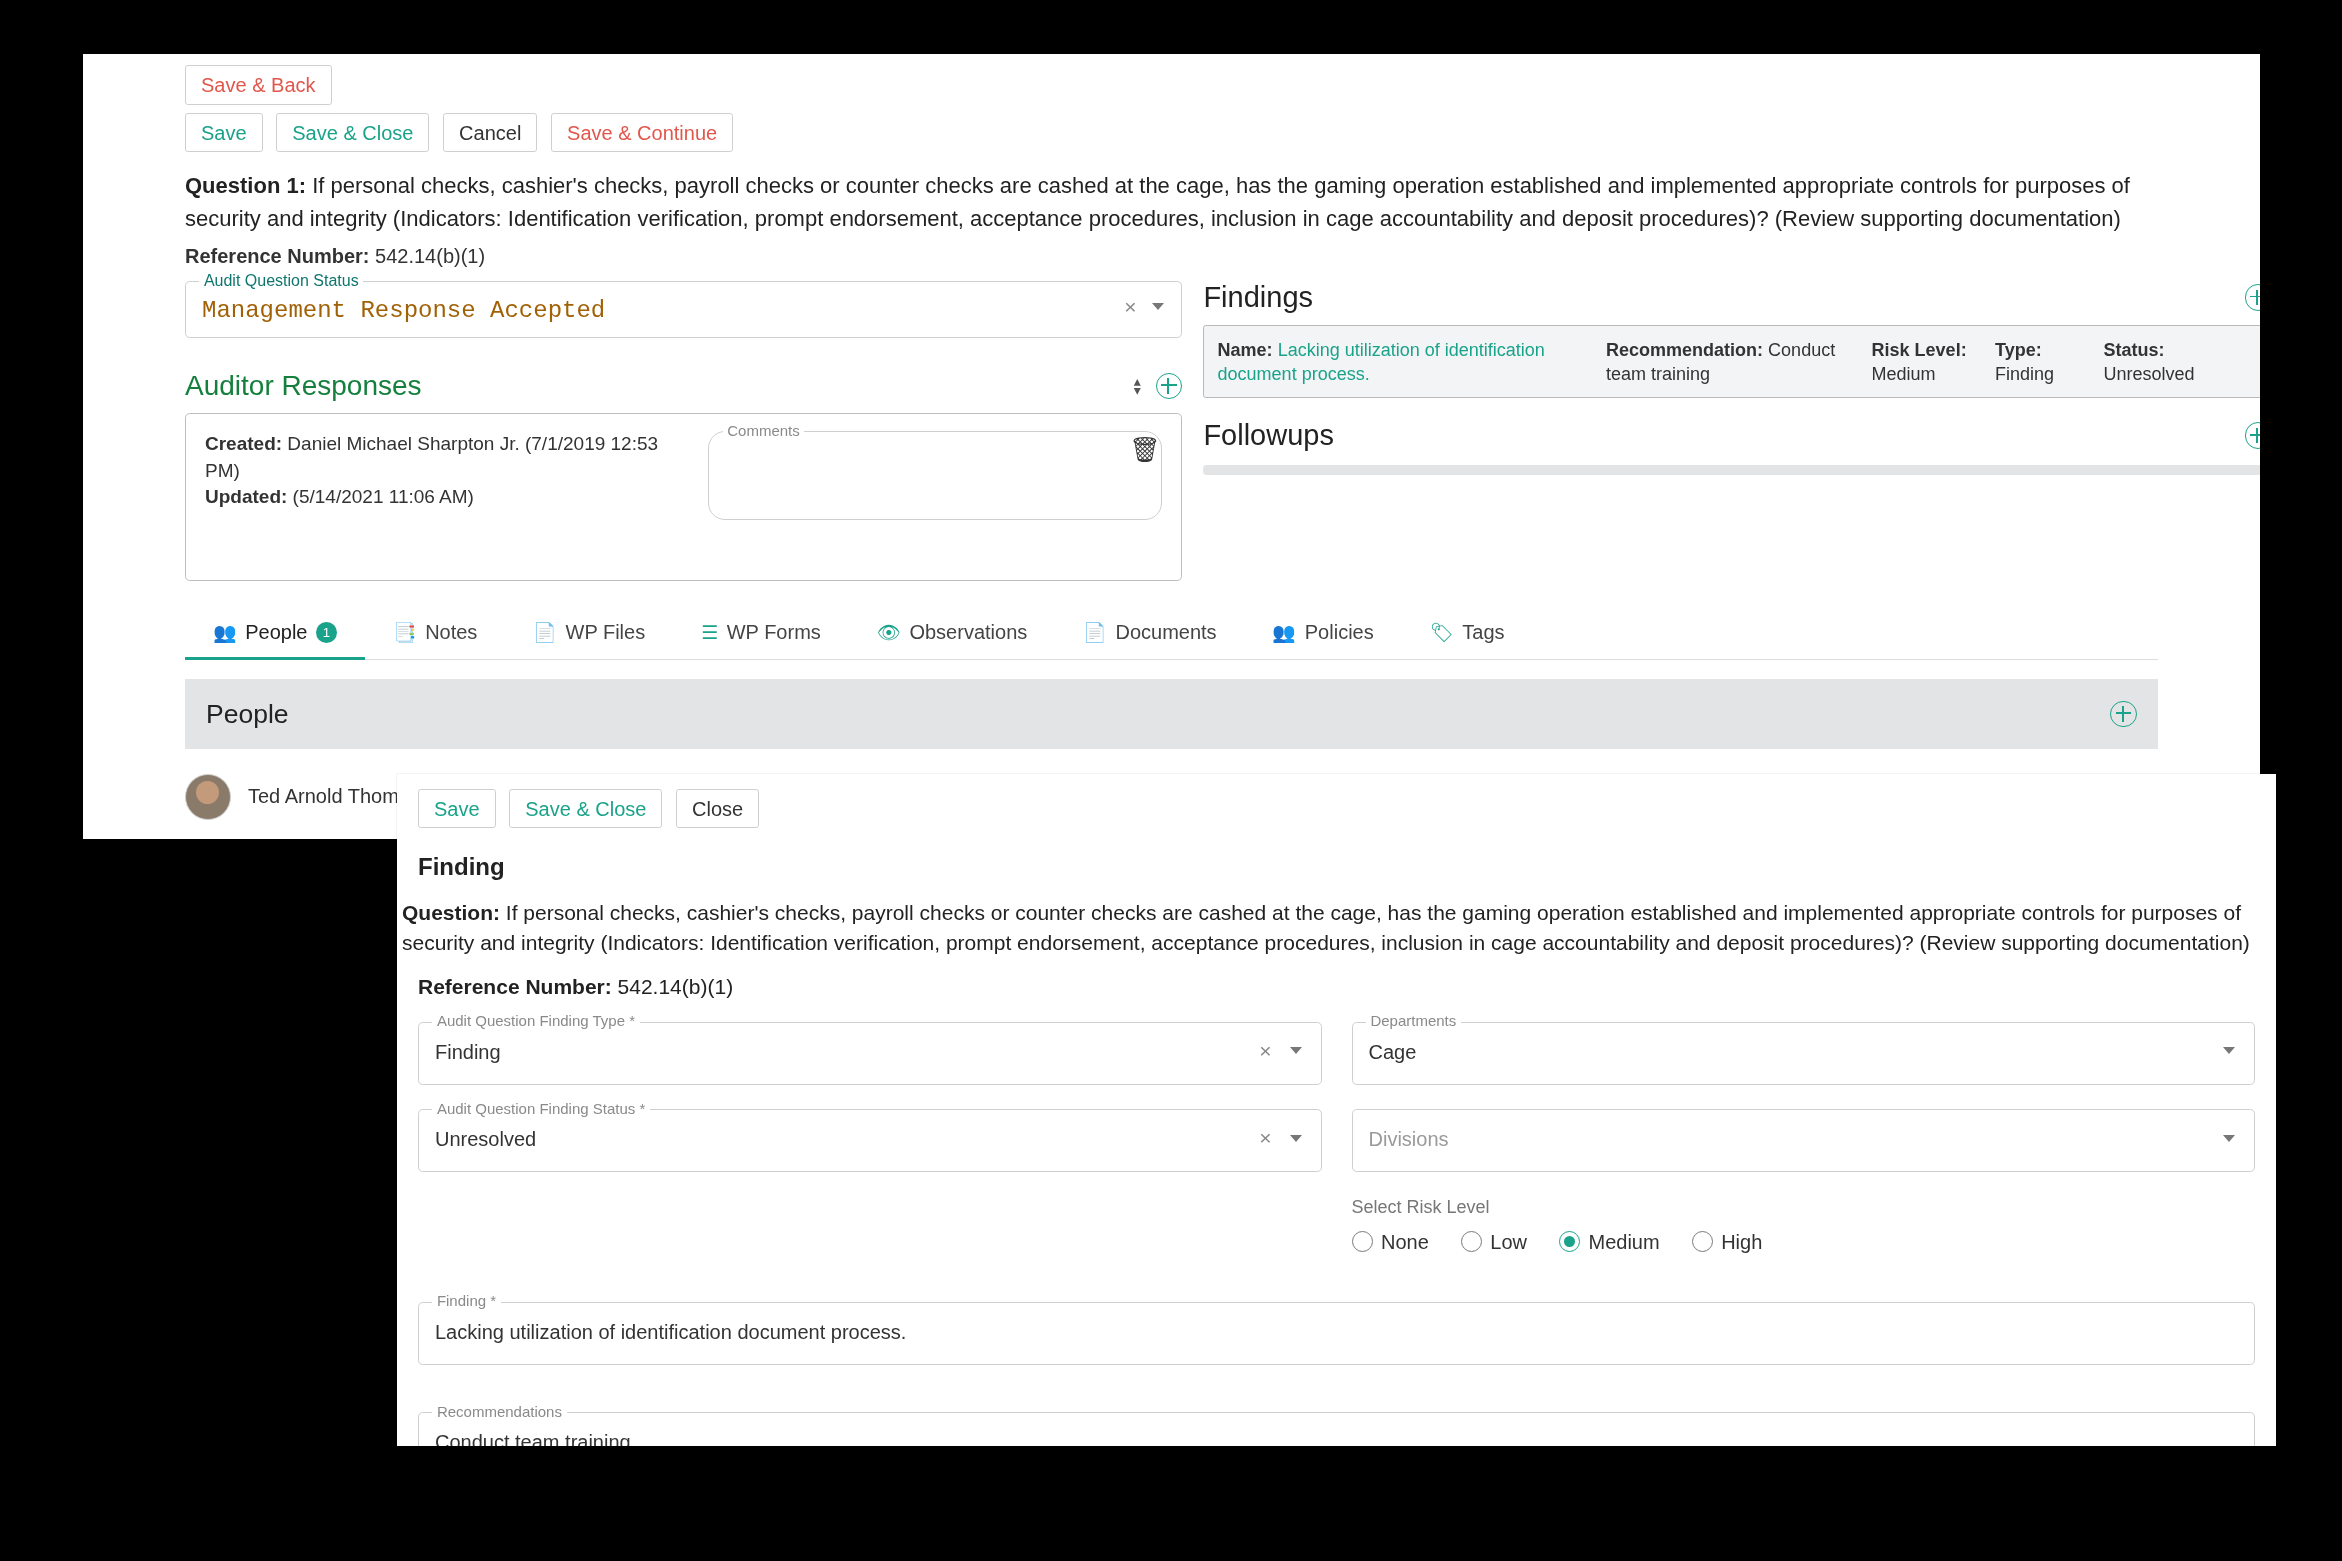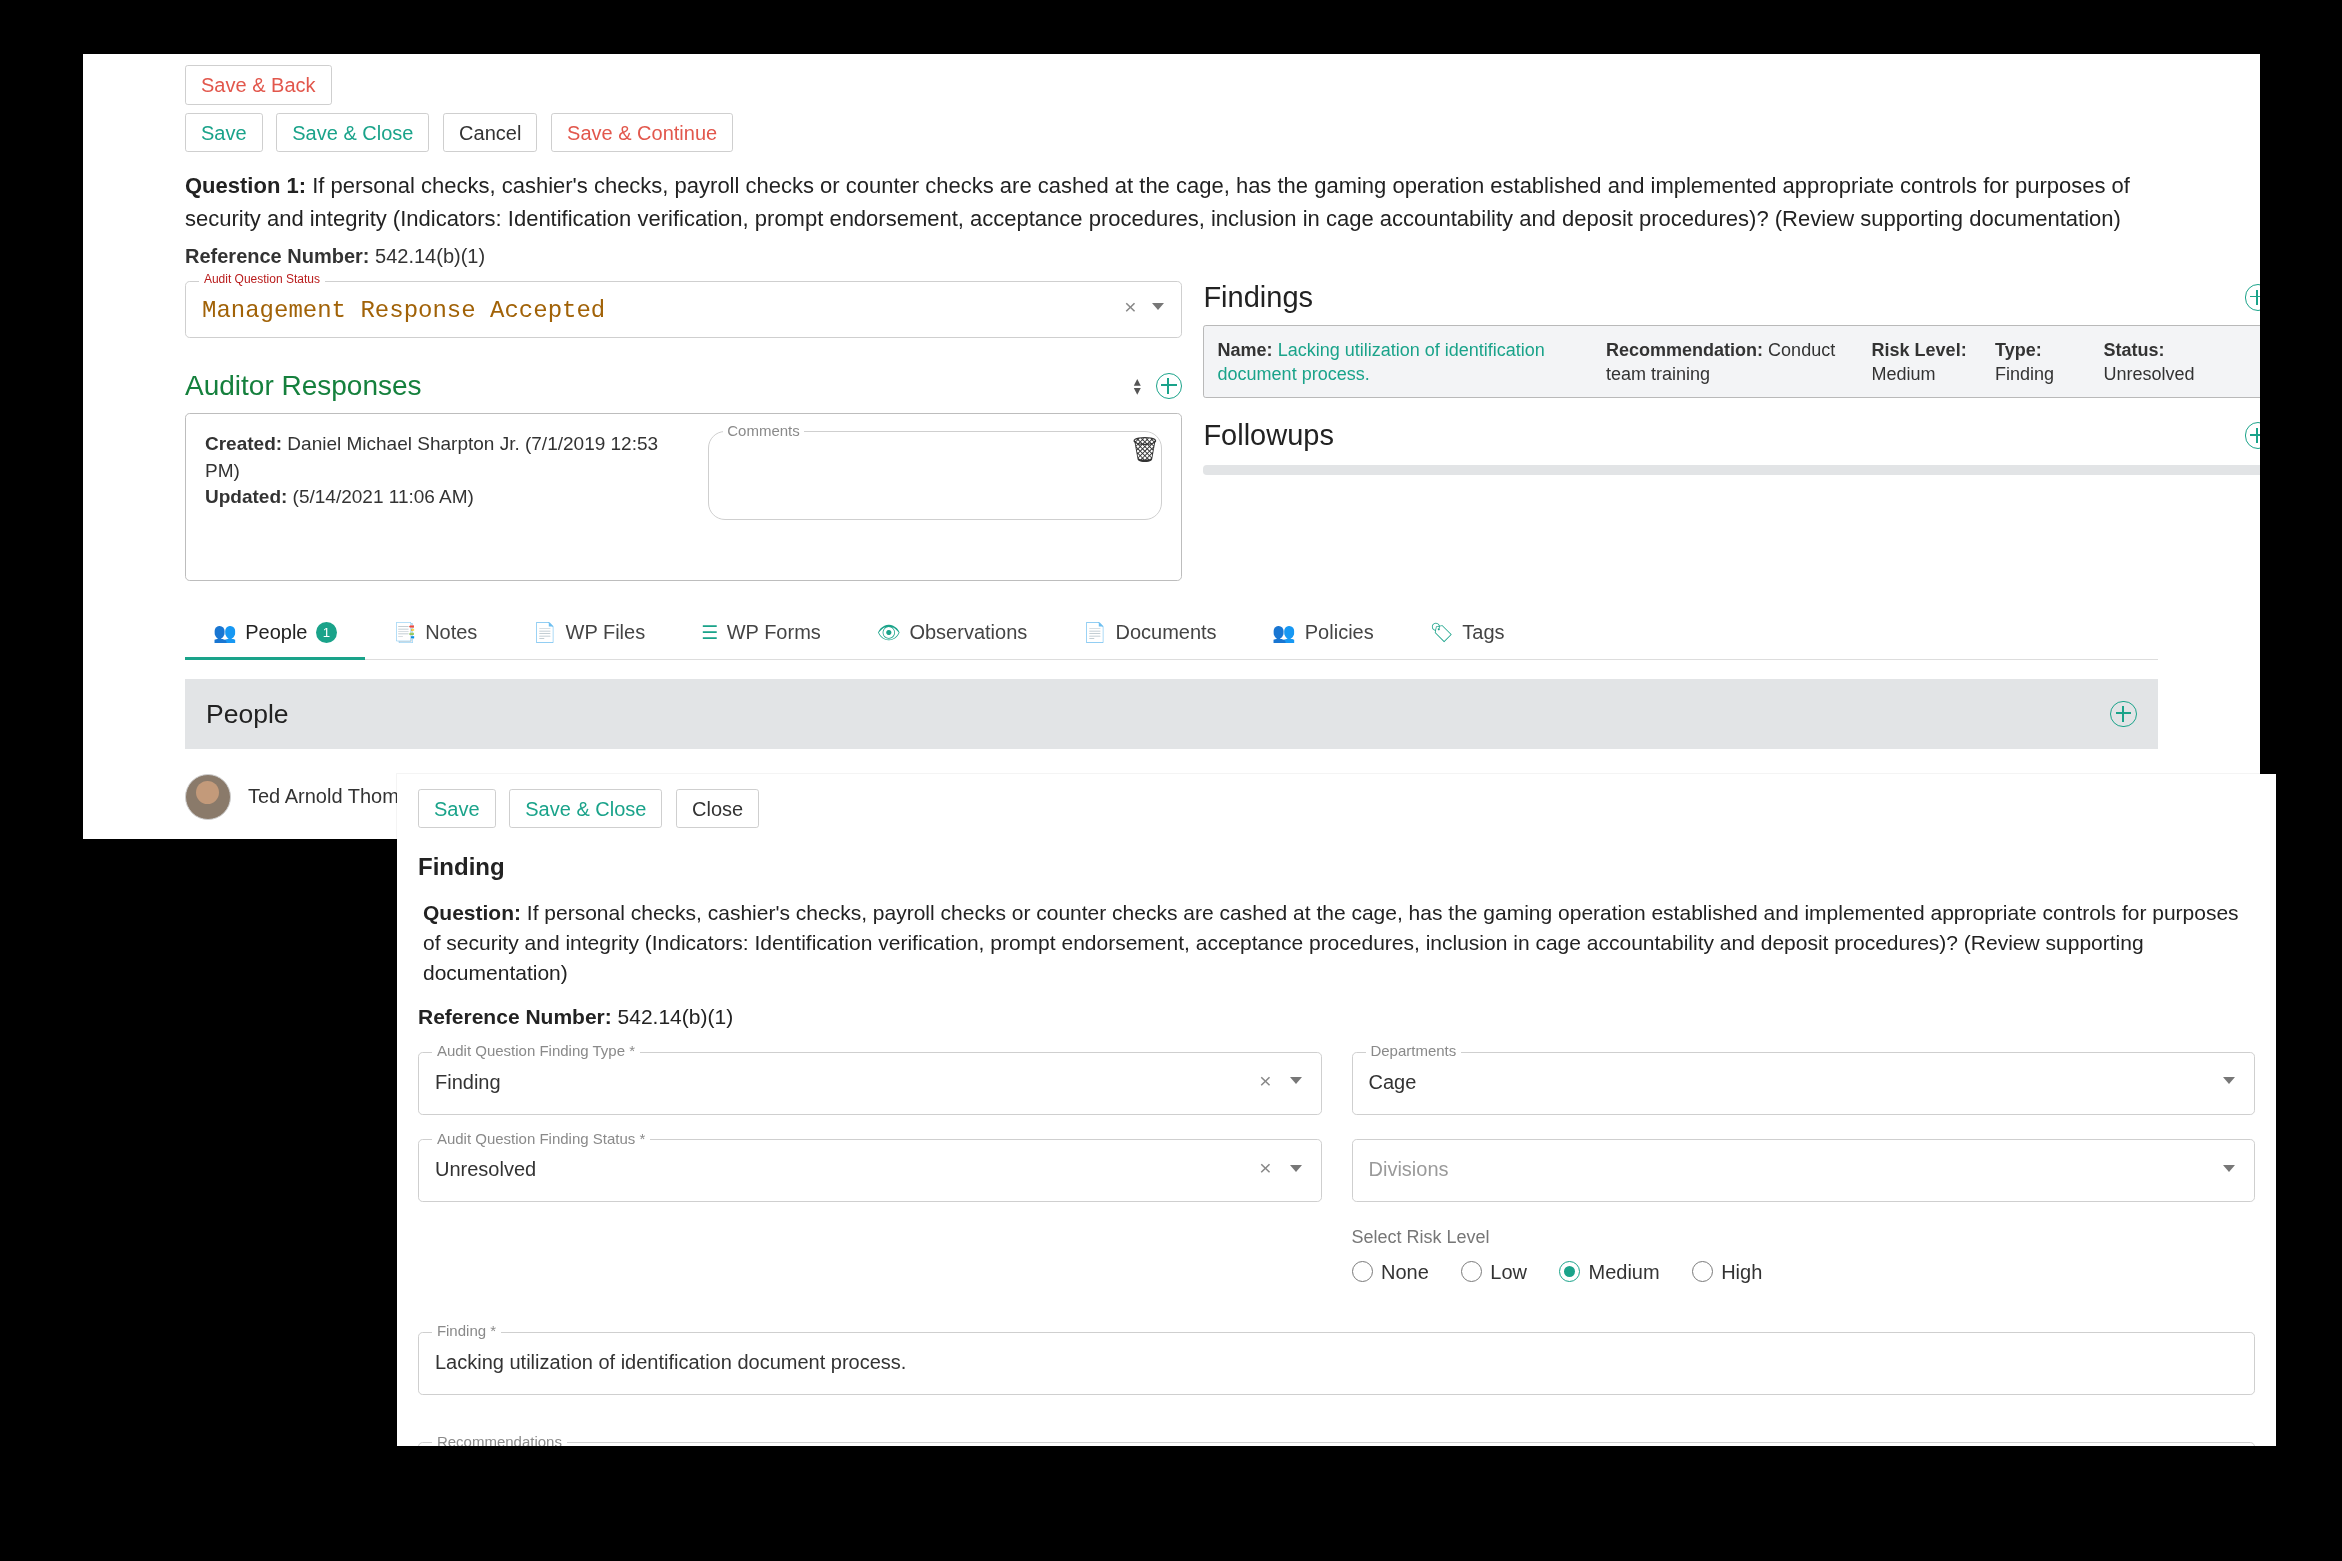--- a/index.html
+++ b/index.html
@@ -82,22 +82,22 @@
     border-radius: 4.7px;
     height: 55px;
     background: #fff;
   }
   .field .flabel {
     position: absolute;
     top: -10.4px;
     left: 13.2px;
     background: #fff;
     padding: 0 4.7px;
-    font-size: 12px;
-    color: #b91c1c;
+    font-size: 16px;
+    color: #0f766e;
   }
   .field .fvalue {
     position: absolute;
     left: 16px;
     top: 15px;
     font-size: 24px;
     color: #a16207;
     font-family: Liberation Mono, monospace;
   }
   .field .clear-x {
@@ -328,21 +328,21 @@
     top: 774px;
     width: 1879px;
     height: 672px;
     background: #ffffff;
     box-shadow: 0 0 0 0.9px rgba(0,0,0,0.05);
     overflow: hidden;
   }
   .dlg-btns { padding: 15px 0 0 21px; }
   .dlg-h { font-size: 24px; font-weight: bold; margin: 24.6px 0 0 21px; color: #222; }
   .dlg-q {
-    margin: 17px 21px 0 26px;
+    margin: 17px 21px 0 5px;
     font-size: 21px;
     line-height: 30px;
     color: #222;
   }
   .dlg-q b { font-weight: bold; }
   .dlg-ref {
     margin: 17px 21px 0 21px;
     font-size: 21px;
     color: #222;
   }

